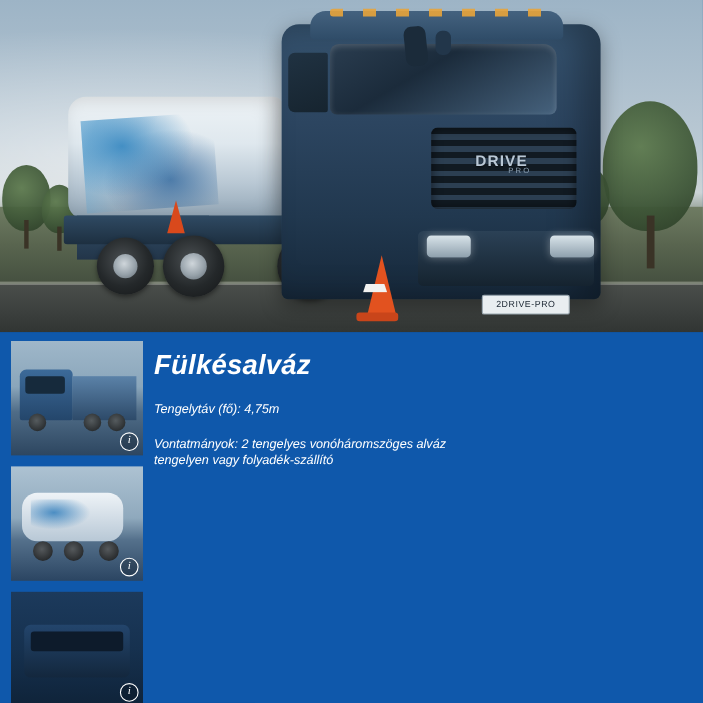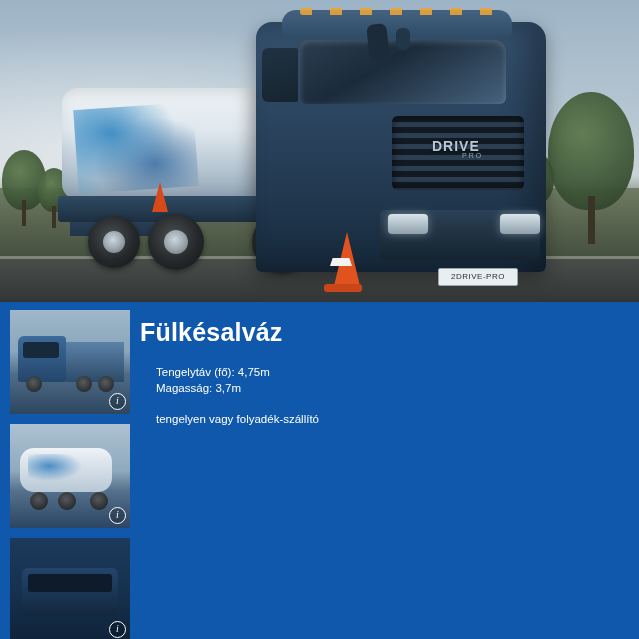--- a/index.html
+++ b/index.html
@@ -300,33 +300,34 @@
   
   .t3 { background: linear-gradient(to bottom, #1c3a5c 0%, #16314f 50%, #0f2339 100%); }
   .t3 .bus { position:absolute; left: 12px; top: 30px; width: 96px; height: 48px; border-radius: 6px; background: linear-gradient(to bottom,#23456c,#13273d); }
   .t3 .bw { position:absolute; left: 18px; top: 36px; width: 84px; height: 18px; background: #0d1b2b; border-radius: 3px; }
 
   .content {
     position: absolute;
     left: 140px; top: 8px;
     right: 12px;
     color: #ffffff;
+    font-style: italic;
   }
   .title {
     font-size: 25px;
     font-weight: bold;
     margin: 8px 0 18px 0;
     letter-spacing: 0.2px;
   }
   .spec-line {
     font-size: 11.5px;
     line-height: 15.5px;
     margin: 0;
   }
-  .spec-block { margin-bottom: 16px; margin-left: 16px; }
+  .spec-block { margin-bottom: 16px; }
   .spec-block:last-child { margin-bottom: 0; }
 </style>
 </head>
 <body>
 
 <div class="app">
 
   <div class="hero">
     <div class="sky-glow"></div>
     <div class="ground"></div>
@@ -407,25 +408,25 @@
         <div class="info">i</div>
       </div>
 
     </div>
 
     <div class="content">
       <div class="title">Fülkésalváz</div>
 
       <div class="spec-block">
         <p class="spec-line">Tengelytáv (fő): 4,75m</p>
-        <p class="spec-line">Magasság: 3,7m</p>
       </div>
 
       <div class="spec-block">
       </div>
 
       <div class="spec-block">
+        <p class="spec-line">Vontatmányok: 2 tengelyes vonóháromszöges alváz</p>
         <p class="spec-line">tengelyen vagy folyadék-szállító</p>
       </div>
     </div>
 
   </div>
 </div>
 
 </body></html>

